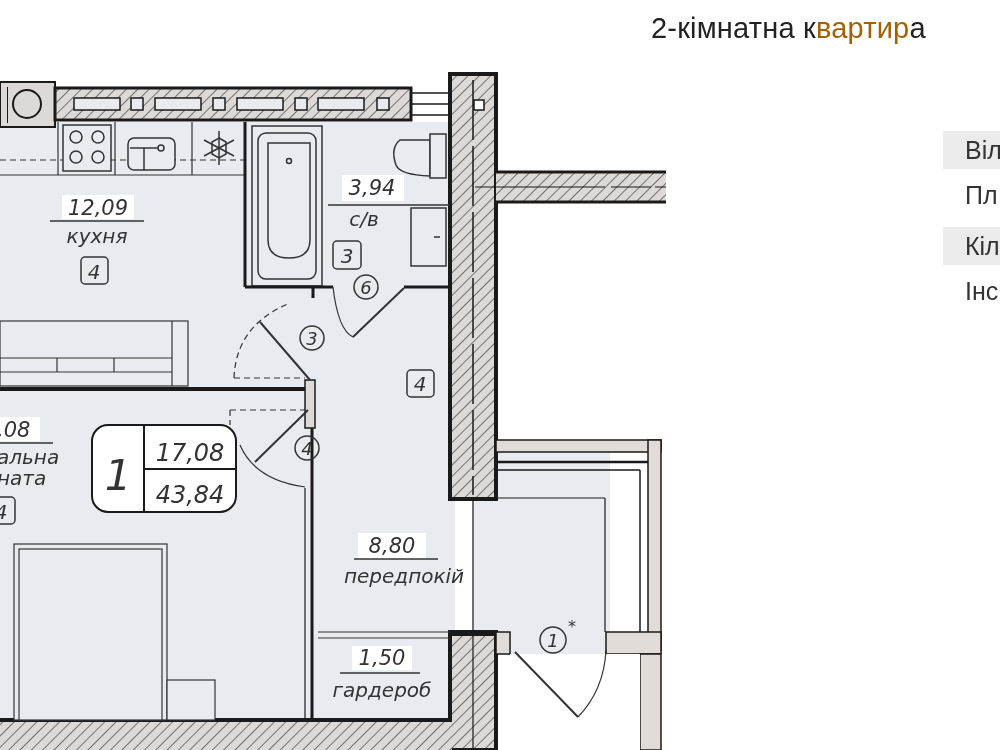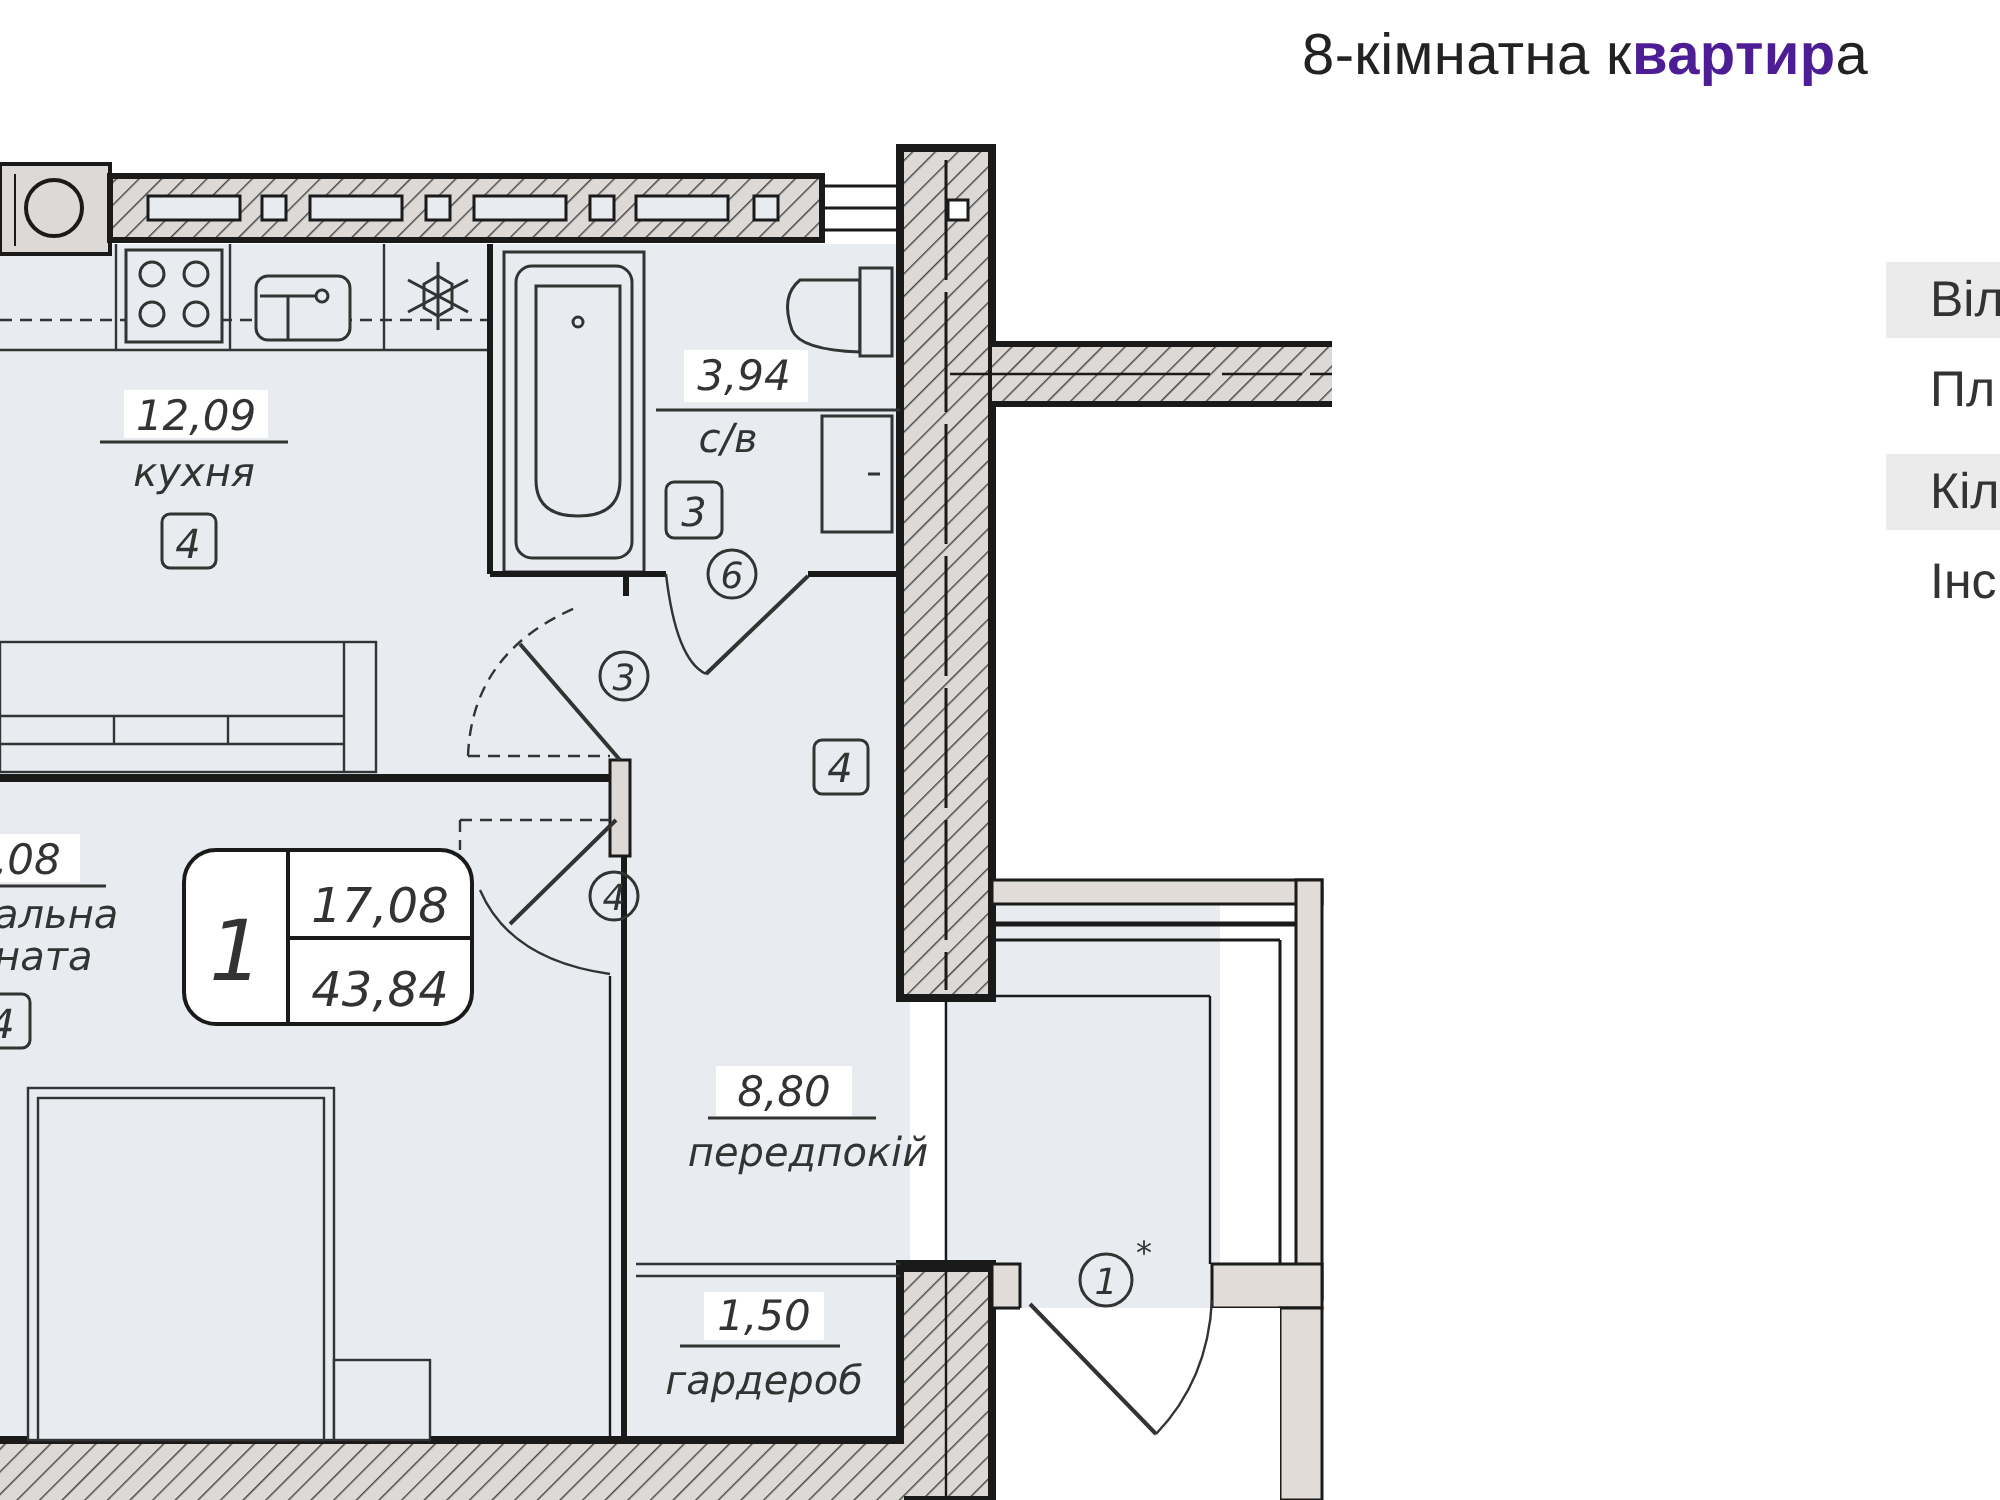--- a/index.html
+++ b/index.html
@@ -6,35 +6,35 @@
   body {
     width: 1000px; height: 750px; overflow: hidden;
     background: #ffffff; position: relative;
     font-family: "Liberation Sans", sans-serif;
   }
   .title {
     position: absolute; left: 651px; top: 12px;
     font-size: 29px; color: #222; white-space: nowrap;
     letter-spacing: 0.2px;
   }
-  .title .faded { color: #4c1d95; font-weight: bold; }
+  .title .faded { color: #a16207; }
   .title .tail { color: #222; }
   .plan { position: absolute; left: 0; top: 0; }
   .plan text { font-family: "DejaVu Sans", sans-serif; font-style: italic; fill: #333; }
   .prop {
     position: absolute; left: 943px; width: 80px; height: 38px;
     font-size: 25px; color: #333; line-height: 38px; padding-left: 22px;
     box-sizing: border-box; white-space: nowrap; overflow: hidden;
   }
   .prop.shade { background: #ebebeb; }
 </style>
 </head>
 <body>
 
-<div class="title"><span>8-кімнатна к</span><span class="faded">вартир</span><span class="tail">а</span></div>
+<div class="title"><span>2-кімнатна к</span><span class="faded">вартир</span><span class="tail">а</span></div>
 
 <div class="prop shade" style="top:131px"><span>Віл</span></div>
 <div class="prop" style="top:176px"><span>Пл</span></div>
 <div class="prop shade" style="top:227px"><span>Кіл</span></div>
 <div class="prop" style="top:272px"><span>Інс</span></div>
 
 <svg class="plan" width="680" height="750" viewBox="0 0 680 750">
   <defs>
     <pattern id="hatch" width="8" height="8" patternUnits="userSpaceOnUse" patternTransform="rotate(45)">
       <rect width="8" height="8" fill="#dcd9d6"></rect>

